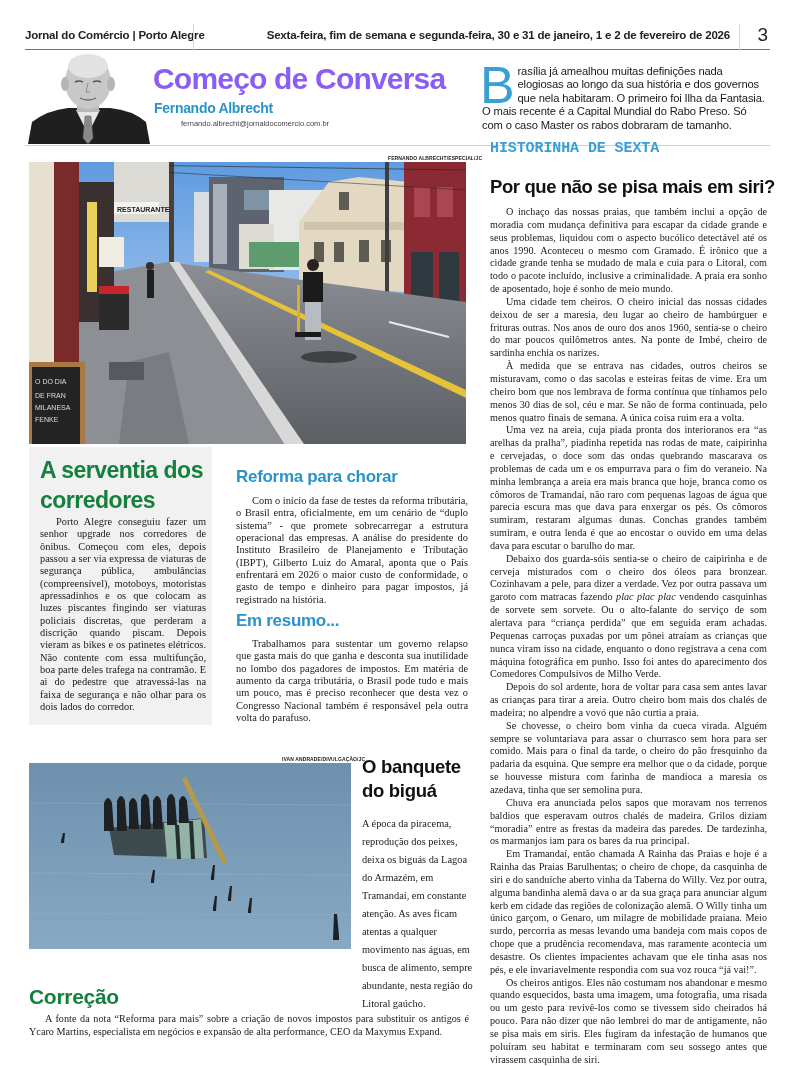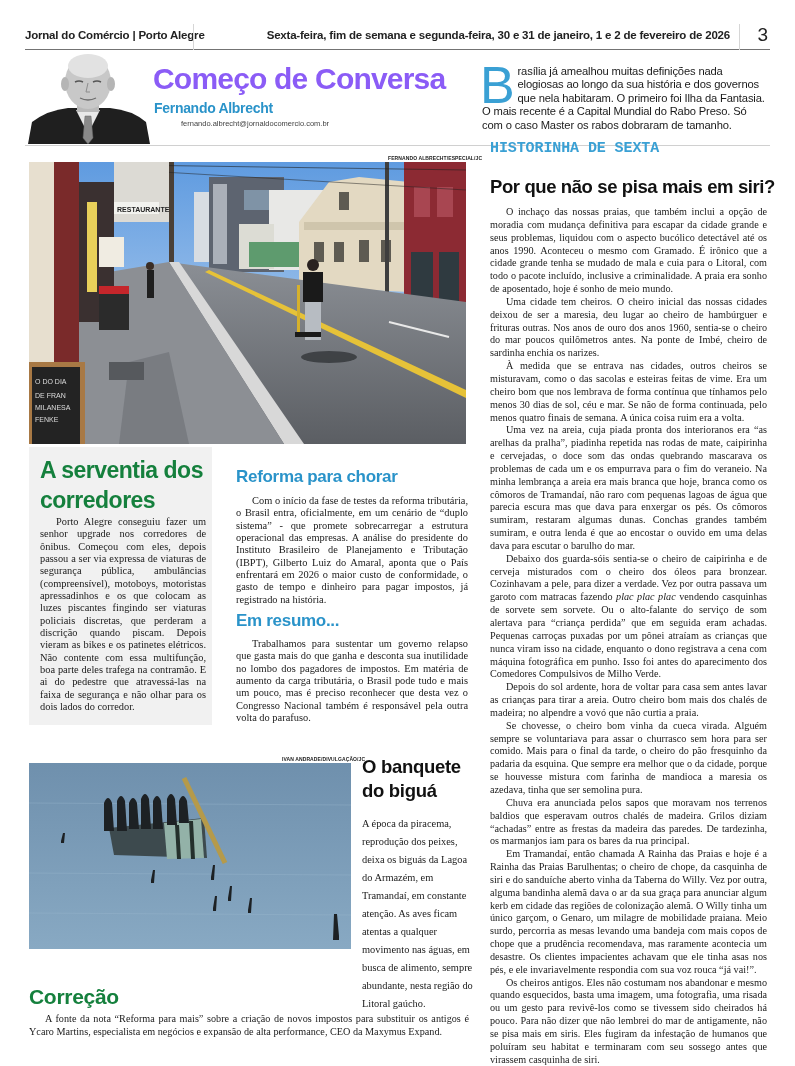--- a/index.html
+++ b/index.html
@@ -258,16 +258,16 @@
 <div id="kicker">HISTORINHA DE SEXTA</div>
 <div id="story-title">Por que não se pisa mais em siri?</div>
 <div id="story-body" class="body">
   <p>O inchaço das nossas praias, que também inclui a opção de moradia com mudança definitiva para escapar da cidade grande e seus problemas, liquidou com o aspecto bucólico detectável até os anos 1990. Aconteceu o mesmo com Gramado. É irônico que a cidade grande tenha se mudado de mala e cuia para o Litoral, com todo o pacote incluído, inclusive a criminalidade. A praia era sonho de aposentado, hoje é sonho de meio mundo.</p>
   <p>Uma cidade tem cheiros. O cheiro inicial das nossas cidades deixou de ser a maresia, deu lugar ao cheiro de hambúrguer e frituras outras. Nos anos de ouro dos anos 1960, sentia-se o cheiro do mar poucos quilômetros antes. Na ponte de Imbé, cheiro de sardinha enchia os narizes.</p>
   <p>À medida que se entrava nas cidades, outros cheiros se misturavam, como o das sacolas e esteiras feitas de vime. Era um cheiro bom que nos lembrava de forma contínua que tínhamos pelo menos 30 dias de sol, céu e mar. Se não de forma continuada, pelo menos quatro finais de semana. A única coisa ruim era a volta.</p>
   <p>Uma vez na areia, cuja piada pronta dos interioranos era “as arelhas da pralha”, piadinha repetida nas rodas de mate, caipirinha e cervejadas, o doce som das ondas quebrando mascarava os problemas de cada um e os empurrava para o fim do veraneio. Na minha lembrança a areia era mais branca que hoje, branca como os cômoros de Tramandaí, não raro com pequenas lagoas de água que parecia escura mas que dava para enxergar os pés. Os cômoros sumiram, restaram algumas dunas. Conchas grandes também sumiram, e outra lenda é que ao encostar o ouvido em uma delas dava para escutar o barulho do mar.</p>
   <p>Debaixo dos guarda-sóis sentia-se o cheiro de caipirinha e de cerveja misturados com o cheiro dos óleos para bronzear. Cozinhavam a pele, para dizer a verdade. Vez por outra passava um garoto com matracas fazendo <em>plac plac plac</em> vendendo casquinhas de sorvete sem sorvete. Ou o alto-falante do serviço de som alertava para “criança perdida” que em seguida eram achadas. Pequenas carroças puxadas por um pônei atraíam as crianças que nunca viram isso na cidade, enquanto o dono registrava a cena com máquina fotográfica em punho. Isso foi antes do aparecimento dos Comedores Compulsivos de Milho Verde.</p>
   <p>Depois do sol ardente, hora de voltar para casa sem antes lavar as crianças para tirar a areia. Outro cheiro bom mais dos chalés de madeira; no alpendre a vovó que não curtia a praia.</p>
   <p>Se chovesse, o cheiro bom vinha da cueca virada. Alguém sempre se voluntariava para assar o churrasco sem hora para ser comido. Mais para o final da tarde, o cheiro do pão fresquinho da padaria da esquina. Que sempre era melhor que o da cidade, porque se houvesse mistura com farinha de mandioca a maresia os azedava, tinha que ser semolina pura.</p>
-  <p>Chuva era anunciada pelos sapos que moravam nos terrenos baldios que esperavam outros chalés de madeira. Grilos diziam “achadas” entre as frestas da madeira das paredes. De tardezinha, os marmanjos iam para os bares da rua principal.</p>
+  <p>Chuva era anunciada pelos sapos que moravam nos terrenos baldios que esperavam outros chalés de madeira. Grilos diziam “moradia” entre as frestas da madeira das paredes. De tardezinha, os marmanjos iam para os bares da rua principal.</p>
   <p>Em Tramandaí, então chamada A Rainha das Praias e hoje é a Rainha das Praias Barulhentas; o cheiro de chope, da casquinha de siri e do sanduíche aberto vinha da Taberna do Willy. Vez por outra, alguma bandinha alemã dava o ar da sua graça para anunciar algum kerb em cidade das regiões de colonização alemã. O Willy tinha um único garçom, o Genaro, um milagre de mobilidade praiana. Meio surdo, percorria as mesas levando uma bandeja com mais copos de chope que a prudência recomendava, mas raramente acontecia um desastre. Os clientes impacientes achavam que ele tinha asas nos pés, e ele invariavelmente respondia com sua voz rouca “já vai!”.</p>
   <p>Os cheiros antigos. Eles não costumam nos abandonar e mesmo quando esquecidos, basta uma imagem, uma fotografia, uma risada ou um gesto para revivê-los como se tivessem sido cheirados há pouco. Para não dizer que não lembrei do mar de antigamente, não se pisa mais em siris. Eles fugiram da infestação de humanos que poluíram seu habitat e terminaram com seu sossego antes que virassem casquinha de siri.</p>
 </div>
 
 </body></html>

